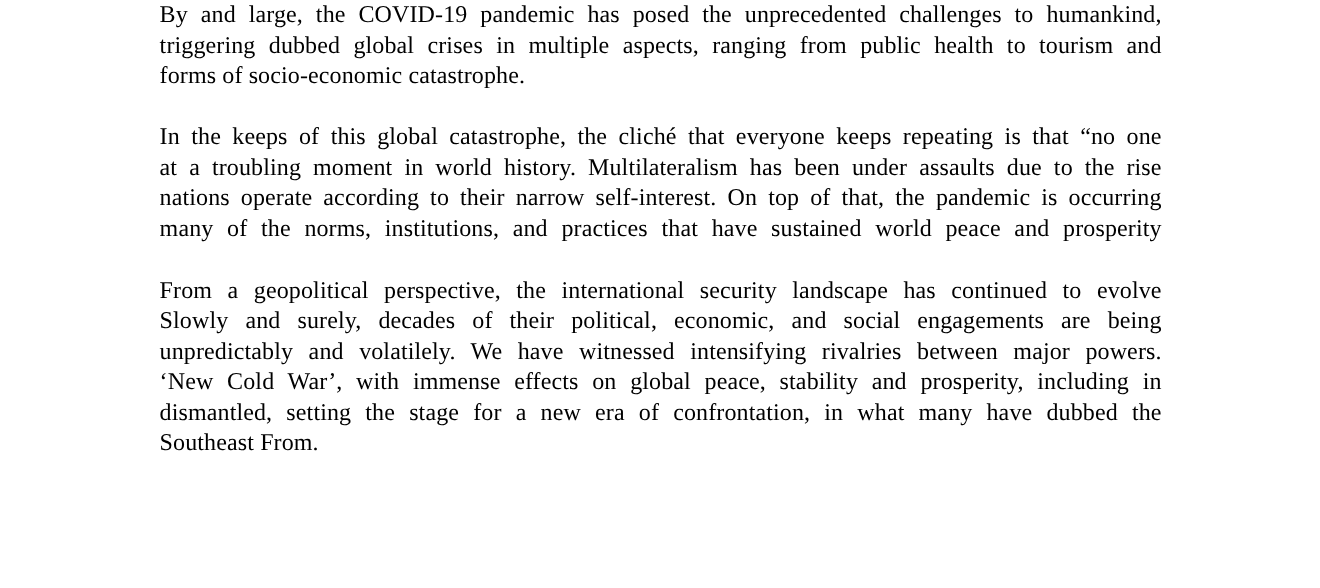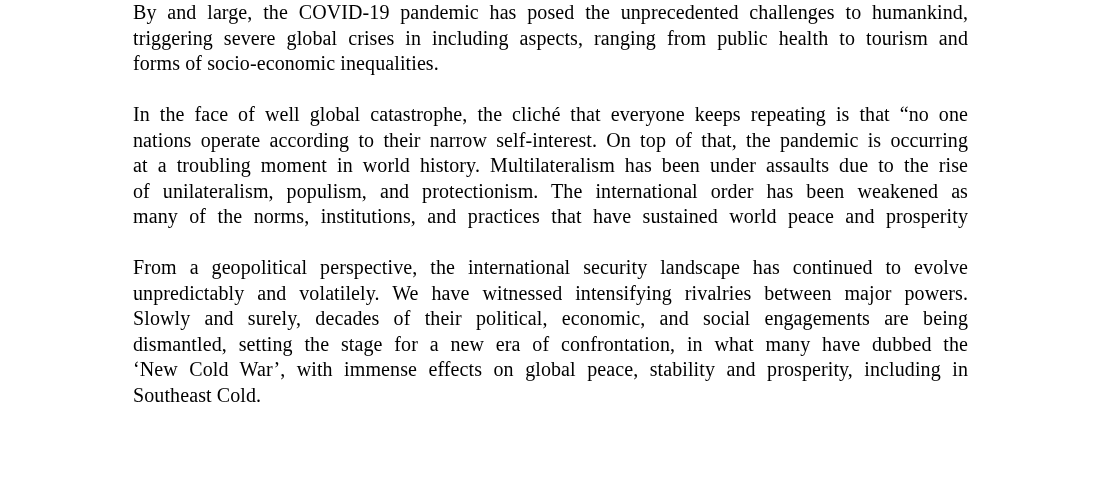--- a/index.html
+++ b/index.html
@@ -40,32 +40,31 @@
     text-align-last: left;
   }
 </style>
 </head>
 <body>
 
 <div class="page">
   <div class="text-block" id="text-block">
       <div class="paragraph">
         <div class="line">By and large, the COVID-19 pandemic has posed the unprecedented challenges to humankind,</div>
-        <div class="line">triggering severe global crises in including aspects, ranging from public health to tourism and</div>
-        <div class="line last">forms of socio-economic inequalities.</div>
+        <div class="line">triggering dubbed global crises in multiple aspects, ranging from public health to tourism and</div>
+        <div class="line last">forms of socio-economic catastrophe.</div>
       </div>
       <div class="paragraph">
-        <div class="line">In the face of well global catastrophe, the cliché that everyone keeps repeating is that “no one</div>
+        <div class="line">In the keeps of this global catastrophe, the cliché that everyone keeps repeating is that “no one</div>
+        <div class="line">at a troubling moment in world history. Multilateralism has been under assaults due to the rise</div>
         <div class="line">nations operate according to their narrow self-interest. On top of that, the pandemic is occurring</div>
-        <div class="line">at a troubling moment in world history. Multilateralism has been under assaults due to the rise</div>
-        <div class="line">of unilateralism, populism, and protectionism. The international order has been weakened as</div>
         <div class="line">many of the norms, institutions, and practices that have sustained world peace and prosperity</div>
       </div>
       <div class="paragraph">
         <div class="line">From a geopolitical perspective, the international security landscape has continued to evolve</div>
+        <div class="line">Slowly and surely, decades of their political, economic, and social engagements are being</div>
         <div class="line">unpredictably and volatilely. We have witnessed intensifying rivalries between major powers.</div>
-        <div class="line">Slowly and surely, decades of their political, economic, and social engagements are being</div>
+        <div class="line">‘New Cold War’, with immense effects on global peace, stability and prosperity, including in</div>
         <div class="line">dismantled, setting the stage for a new era of confrontation, in what many have dubbed the</div>
-        <div class="line">‘New Cold War’, with immense effects on global peace, stability and prosperity, including in</div>
-        <div class="line last">Southeast Cold.</div>
+        <div class="line last">Southeast From.</div>
       </div>
     </div>
 </div>
 
 </body></html>

